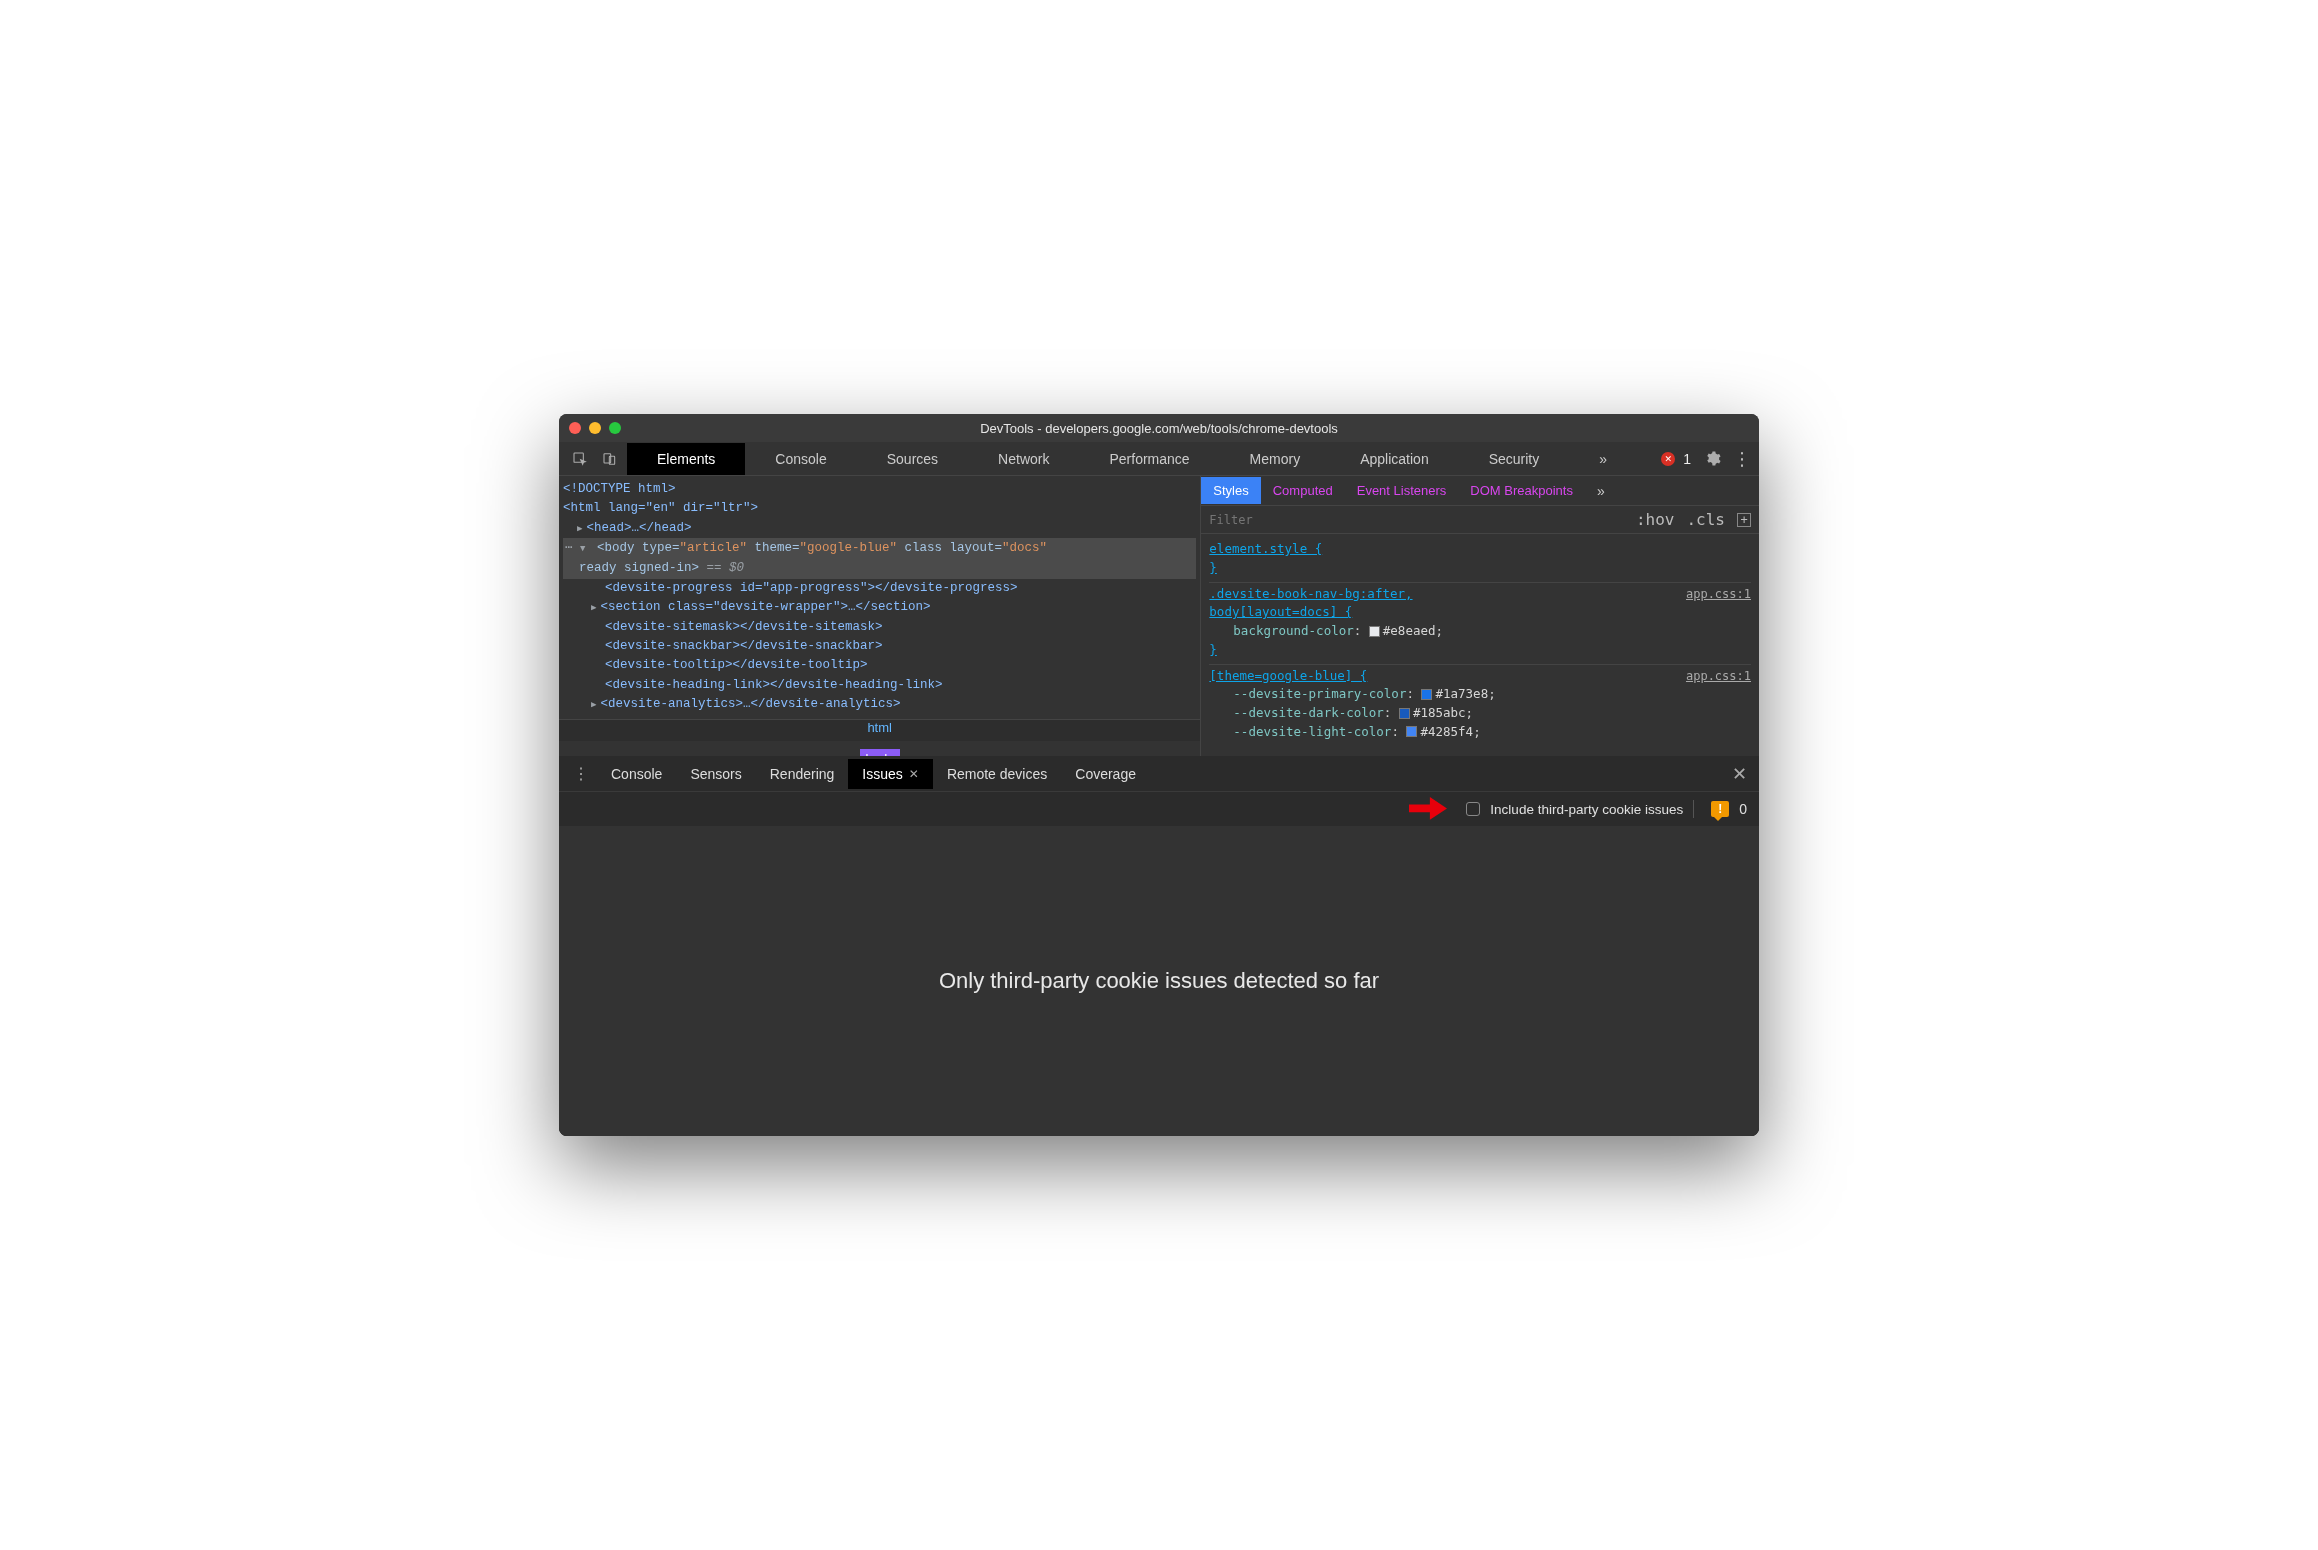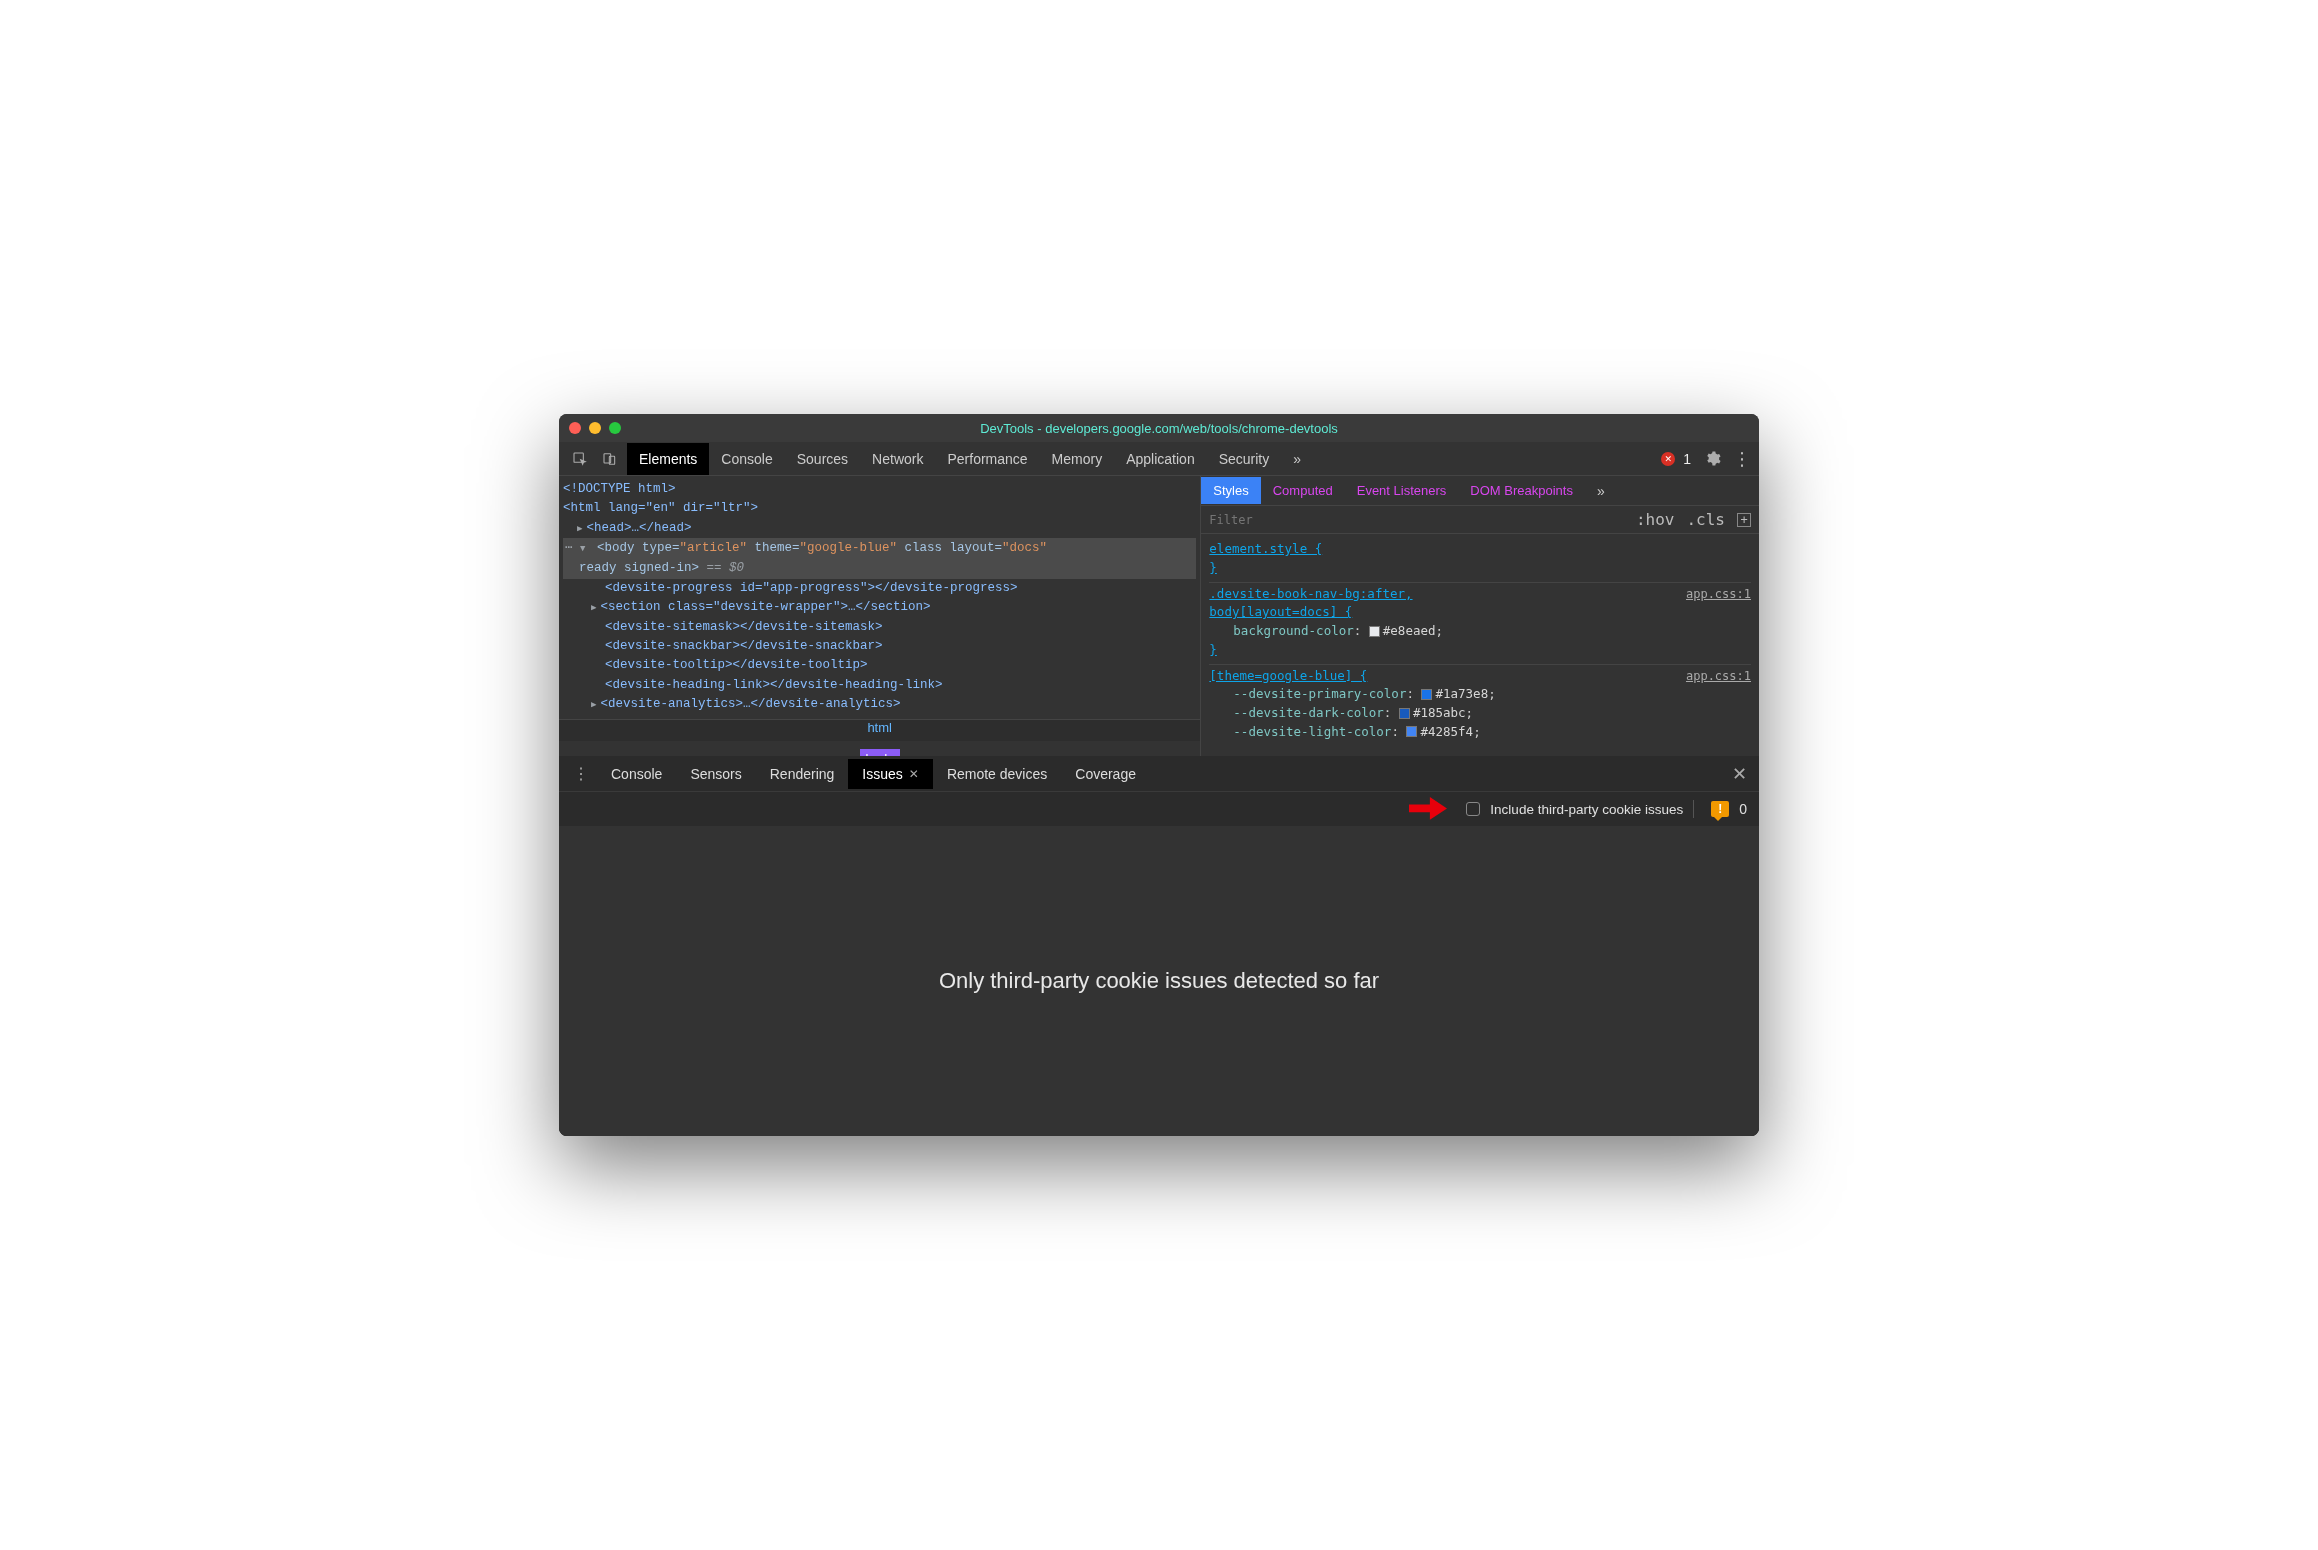--- a/index.html
+++ b/index.html
@@ -28,31 +28,31 @@
   position: relative;
 }
 .traffic { display: flex; gap: 8px; }
 .light { width: 12px; height: 12px; border-radius: 50%; }
 .l-red { background: #ff5f56; }
 .l-yellow { background: #ffbd2e; }
 .l-green { background: #27c93f; }
 .title-text {
   position: absolute; left: 0; right: 0; text-align: center;
   font-family: -apple-system, Helvetica, Arial, sans-serif;
-  font-size: 13px; color: #5eead4;
+  font-size: 13px; color: #e5e5e5;
 }
 .toolbar {
   height: 34px; background: #333333; display: flex; align-items: center;
   border-bottom: 1px solid #444; padding: 0 8px;
   font-family: -apple-system, Helvetica, Arial, sans-serif;
 }
 .tb-left { display: flex; align-items: center; gap: 4px; flex: 1; }
 .tb-icon { width: 26px; height: 22px; display: flex; align-items: center; justify-content: center; opacity: .8; }
 .tabs-main { display: flex; align-items: center; }
-.tab { padding: 8px 12px; color: #ccc; cursor: pointer; font-size: 14px; }
+.tab { padding: 8px 30px; color: #ccc; cursor: pointer; font-size: 14px; }
 .tab.active { background: #000; color: #fff; }
 .tb-right { display: flex; align-items: center; gap: 8px; }
 .err-dot { width: 14px; height: 14px; border-radius: 50%; background: #d93025; display: flex; align-items: center; justify-content: center; color: #fff; font-size: 9px; }
 .gear { opacity: .8; }
 .kebab { opacity: .8; font-size: 18px; }
 .panes { display: flex; height: 280px; }
 .elements-pane { flex: 1.15; overflow: hidden; background: #333333; border-right: 1px solid #444; }
 .dom-tree { padding: 4px 4px; font-size: 12.5px; line-height: 1.55; font-family: Liberation Mono, monospace; }
 .line { white-space: nowrap; color: #89bdff; }
 .angle { color: #a5c6e5; }

